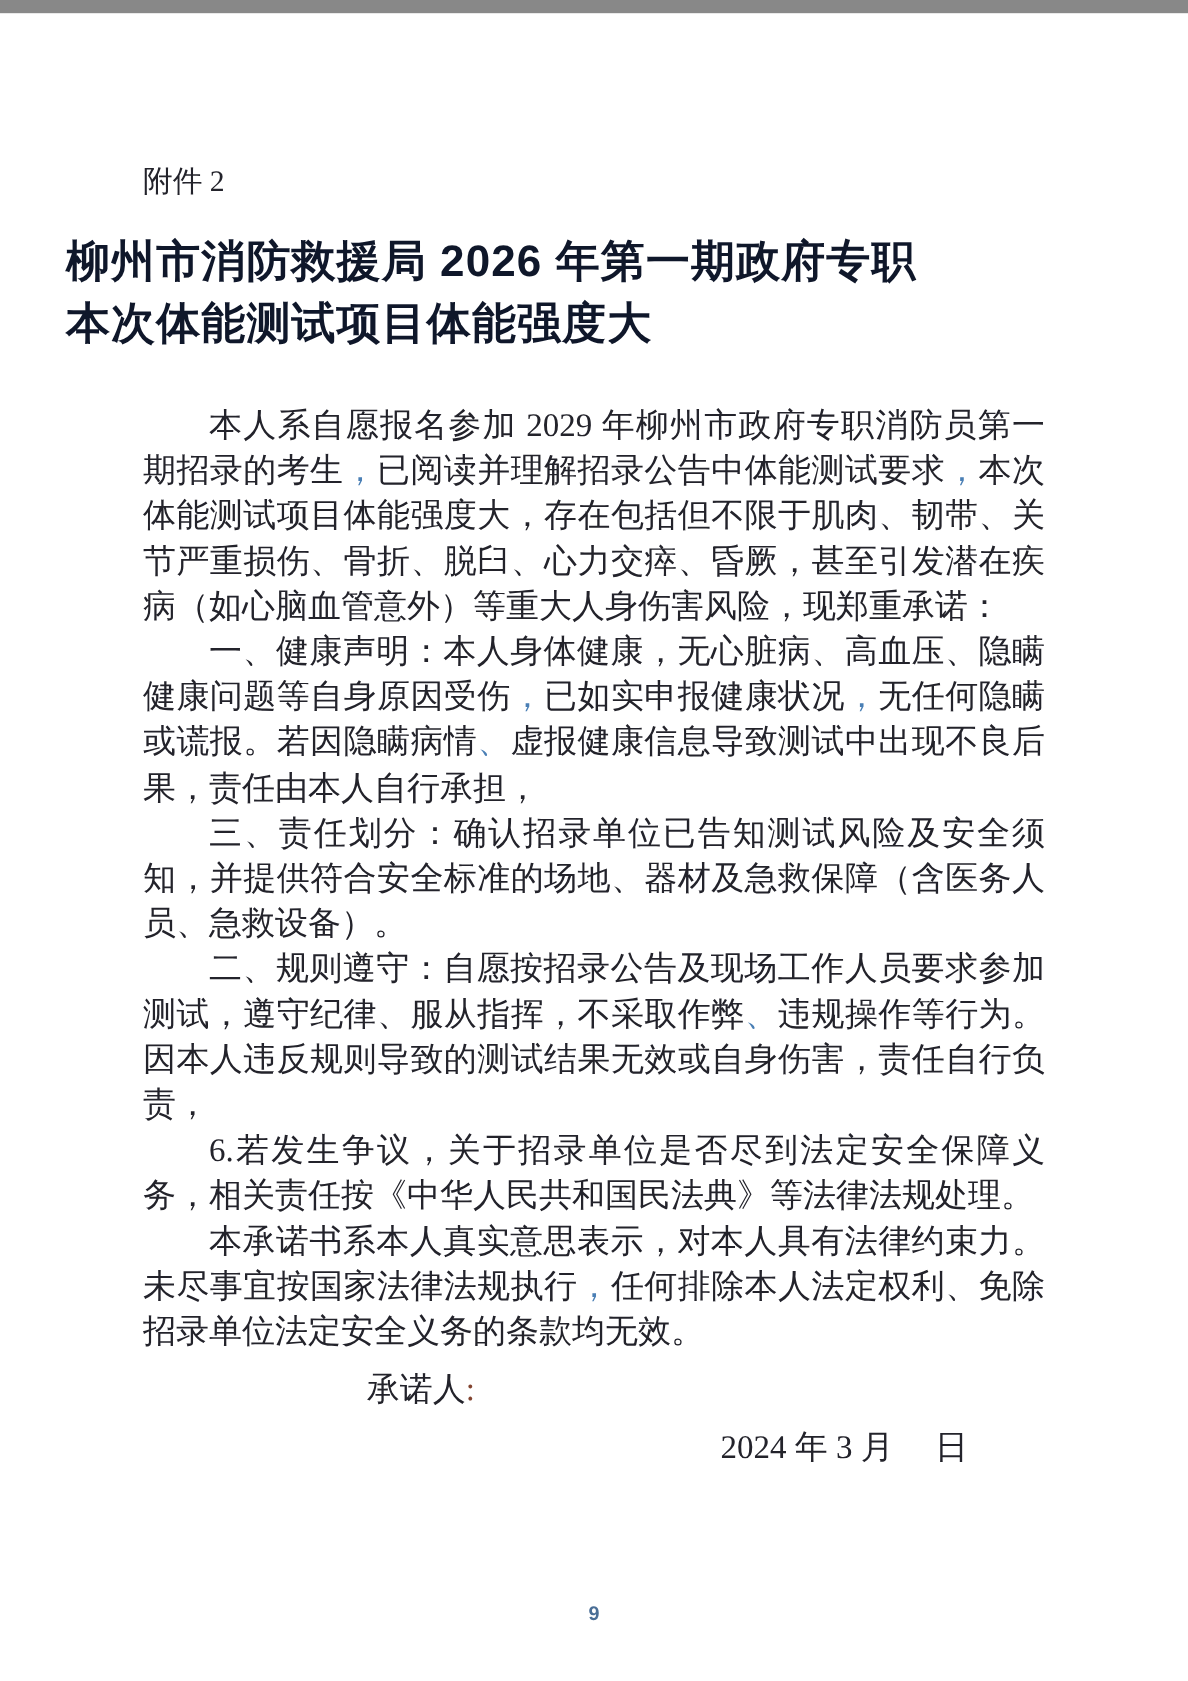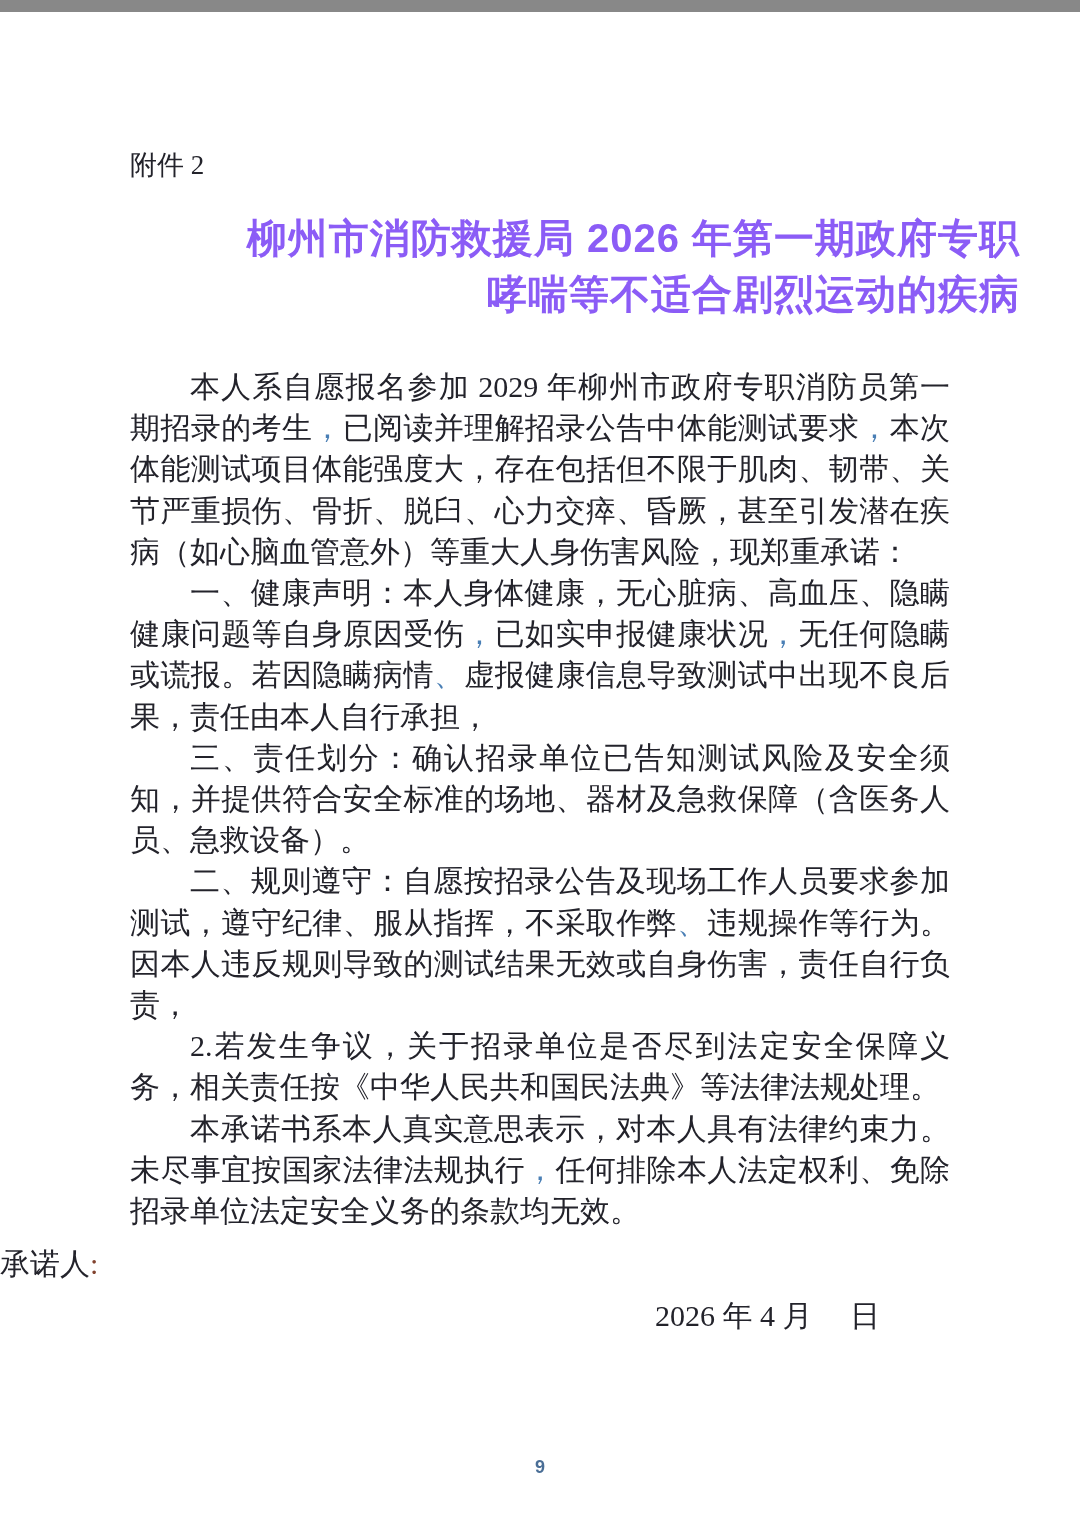--- a/index.html
+++ b/index.html
@@ -12,42 +12,42 @@
     font-family:"Liberation Serif","DejaVu Serif",serif;
     color:#23232b;
   }
   .attachment{
     margin:136px 0 0 130px;
     font-size:27px;
     line-height:34px;
   }
   .doc-title{
     margin:28px 60px 0 60px;
-    text-align:right;
+    text-align:left;
     font-family:"Liberation Sans","DejaVu Sans",sans-serif;
     font-weight:bold;
     font-size:40px;
     line-height:56px;
-    color:#8b5cf6;
+    color:#0f172a;
     letter-spacing:1px;
   }
   .doc-title .title-line{display:block;}
   .doc-body{
     margin:44px 130px 0 130px;
     font-size:30px;
     line-height:41.2px;
     text-align:justify;
   }
   .para{
     margin:0;
     text-indent:2em;
   }
   .signature-row{
     margin:12px 315px 0 0;
-    text-align:left;
+    text-align:center;
     font-size:30px;
     line-height:41px;
   }
   .date-row{
     margin:11px 200px 0 0;
     text-align:right;
     font-size:30px;
     line-height:41px;
   }
   .page-number{
@@ -62,33 +62,33 @@
 </style>
 </head>
 <body>
 
 <div class="page">
 
   <div class="attachment">附件 2</div>
 
   <h1 class="doc-title">
     <span class="title-line">柳州市消防救援局 2026 年第一期政府专职</span>
-    <span class="title-line">哮喘等不适合剧烈运动的疾病</span>
+    <span class="title-line">本次体能测试项目体能强度大</span>
   </h1>
 
   <div class="doc-body">
       <p class="para"><span>本人系自愿报名参加 2029 年柳州市政府专职消防员第一期招录的考生</span><span style="color: rgb(74, 127, 181);">，</span><span>已阅读并理解招录公告中体能测试要求</span><span style="color: rgb(74, 127, 181);">，</span><span>本次体能测试项目体能强度大，存在包括但不限于肌肉、韧带、关节严重损伤、骨折、脱臼、心力交瘁、昏厥，甚至引发潜在疾病（如心脑血管意外）等重大人身伤害风险，现郑重承诺：</span></p>
       <p class="para"><span>一、健康声明：本人身体健康，无心脏病、高血压、隐瞒健康问题等自身原因受伤</span><span style="color: rgb(74, 127, 181);">，</span><span>已如实申报健康状况</span><span style="color: rgb(74, 127, 181);">，</span><span>无任何隐瞒或谎报。若因隐瞒病情</span><span style="color: rgb(74, 127, 181);">、</span><span>虚报健康信息导致测试中出现不良后果，责任由本人自行承担，</span></p>
       <p class="para"><span>三、责任划分：确认招录单位已告知测试风险及安全须知，并提供符合安全标准的场地、器材及急救保障（含医务人员、急救设备）。</span></p>
       <p class="para"><span>二、规则遵守：自愿按招录公告及现场工作人员要求参加测试，遵守纪律、服从指挥，不采取作弊</span><span style="color: rgb(74, 127, 181);">、</span><span>违规操作等行为。因本人违反规则导致的测试结果无效或自身伤害，责任自行负责，</span></p>
-      <p class="para"><span>2.若发生争议，关于招录单位是否尽到法定安全保障义务，相关责任按《中华人民共和国民法典》等法律法规处理。</span></p>
+      <p class="para"><span>6.若发生争议，关于招录单位是否尽到法定安全保障义务，相关责任按《中华人民共和国民法典》等法律法规处理。</span></p>
       <p class="para"><span>本承诺书系本人真实意思表示，对本人具有法律约束力。未尽事宜按国家法律法规执行</span><span style="color: rgb(74, 127, 181);">，</span><span>任何排除本人法定权利、免除招录单位法定安全义务的条款均无效。</span></p>
     </div>
 
   <div class="signature-row">
     <span>承诺人</span><span id="signer-colon" style="color: rgb(130, 67, 47);">:</span>
   </div>
 
-  <div class="date-row">2026 年 4 月　 日</div>
+  <div class="date-row">2024 年 3 月　 日</div>
 
   <div class="page-number" id="page-number" style="color: rgb(74, 110, 150);">9</div>
 
 </div>
 
 </body></html>

